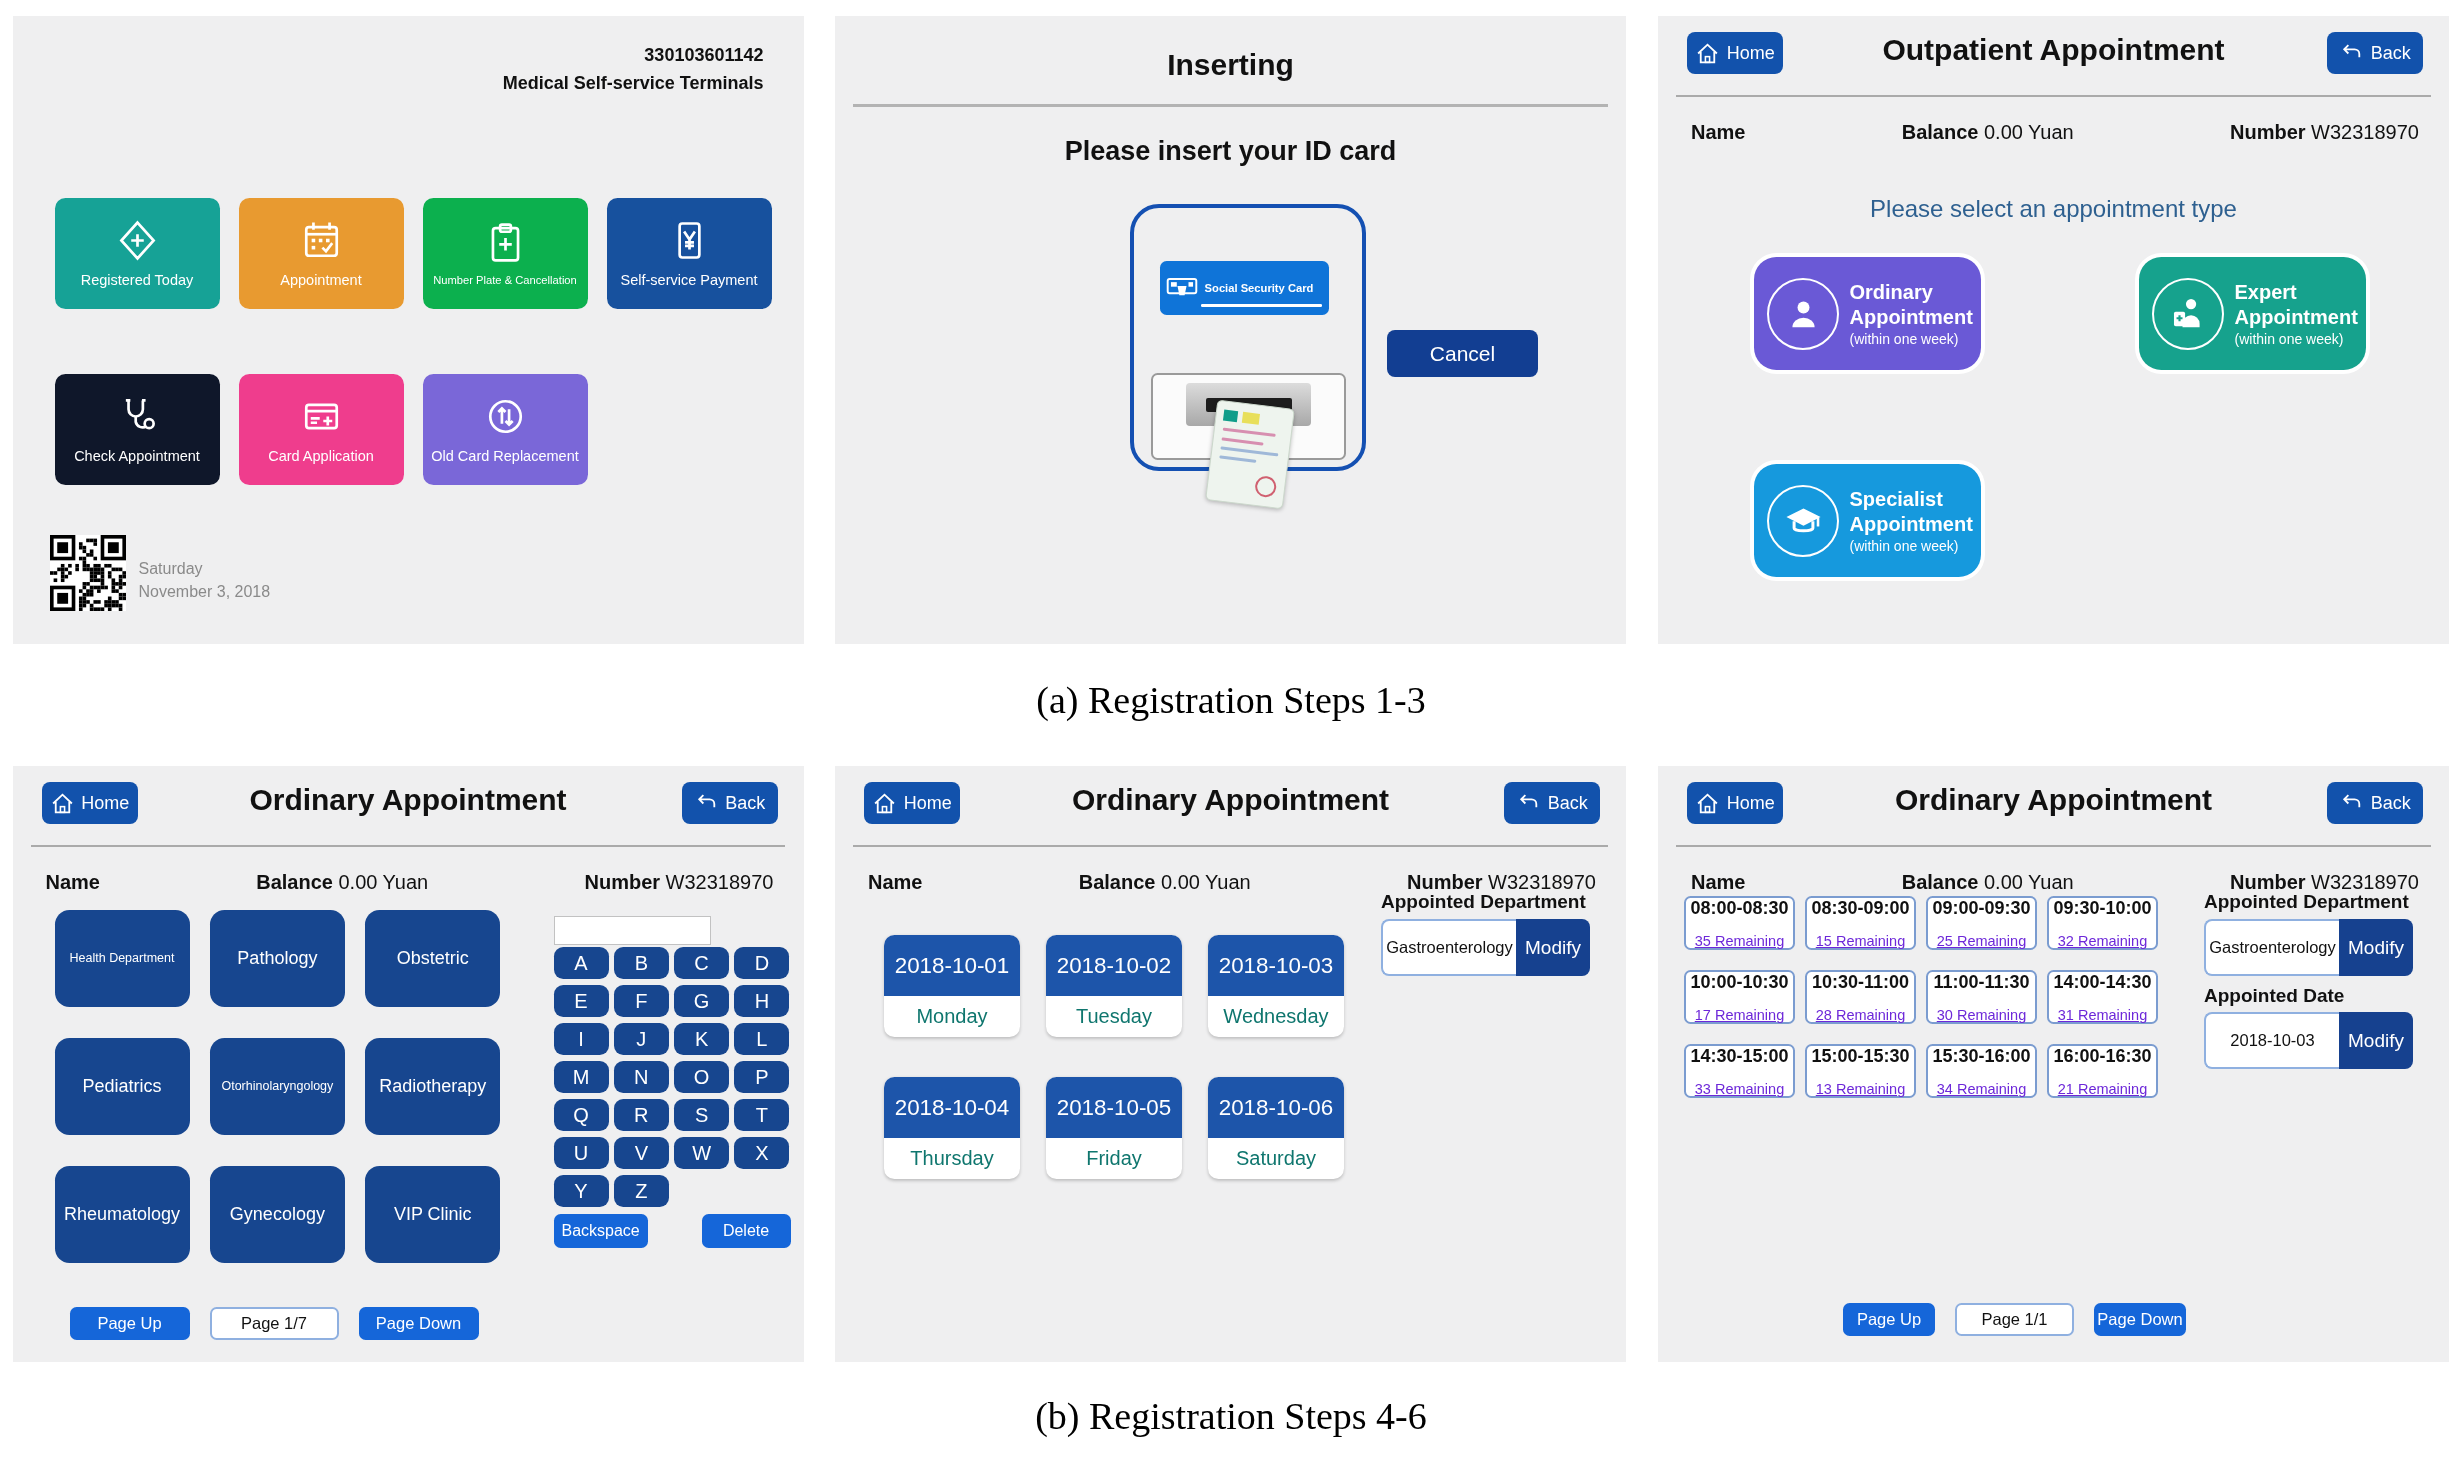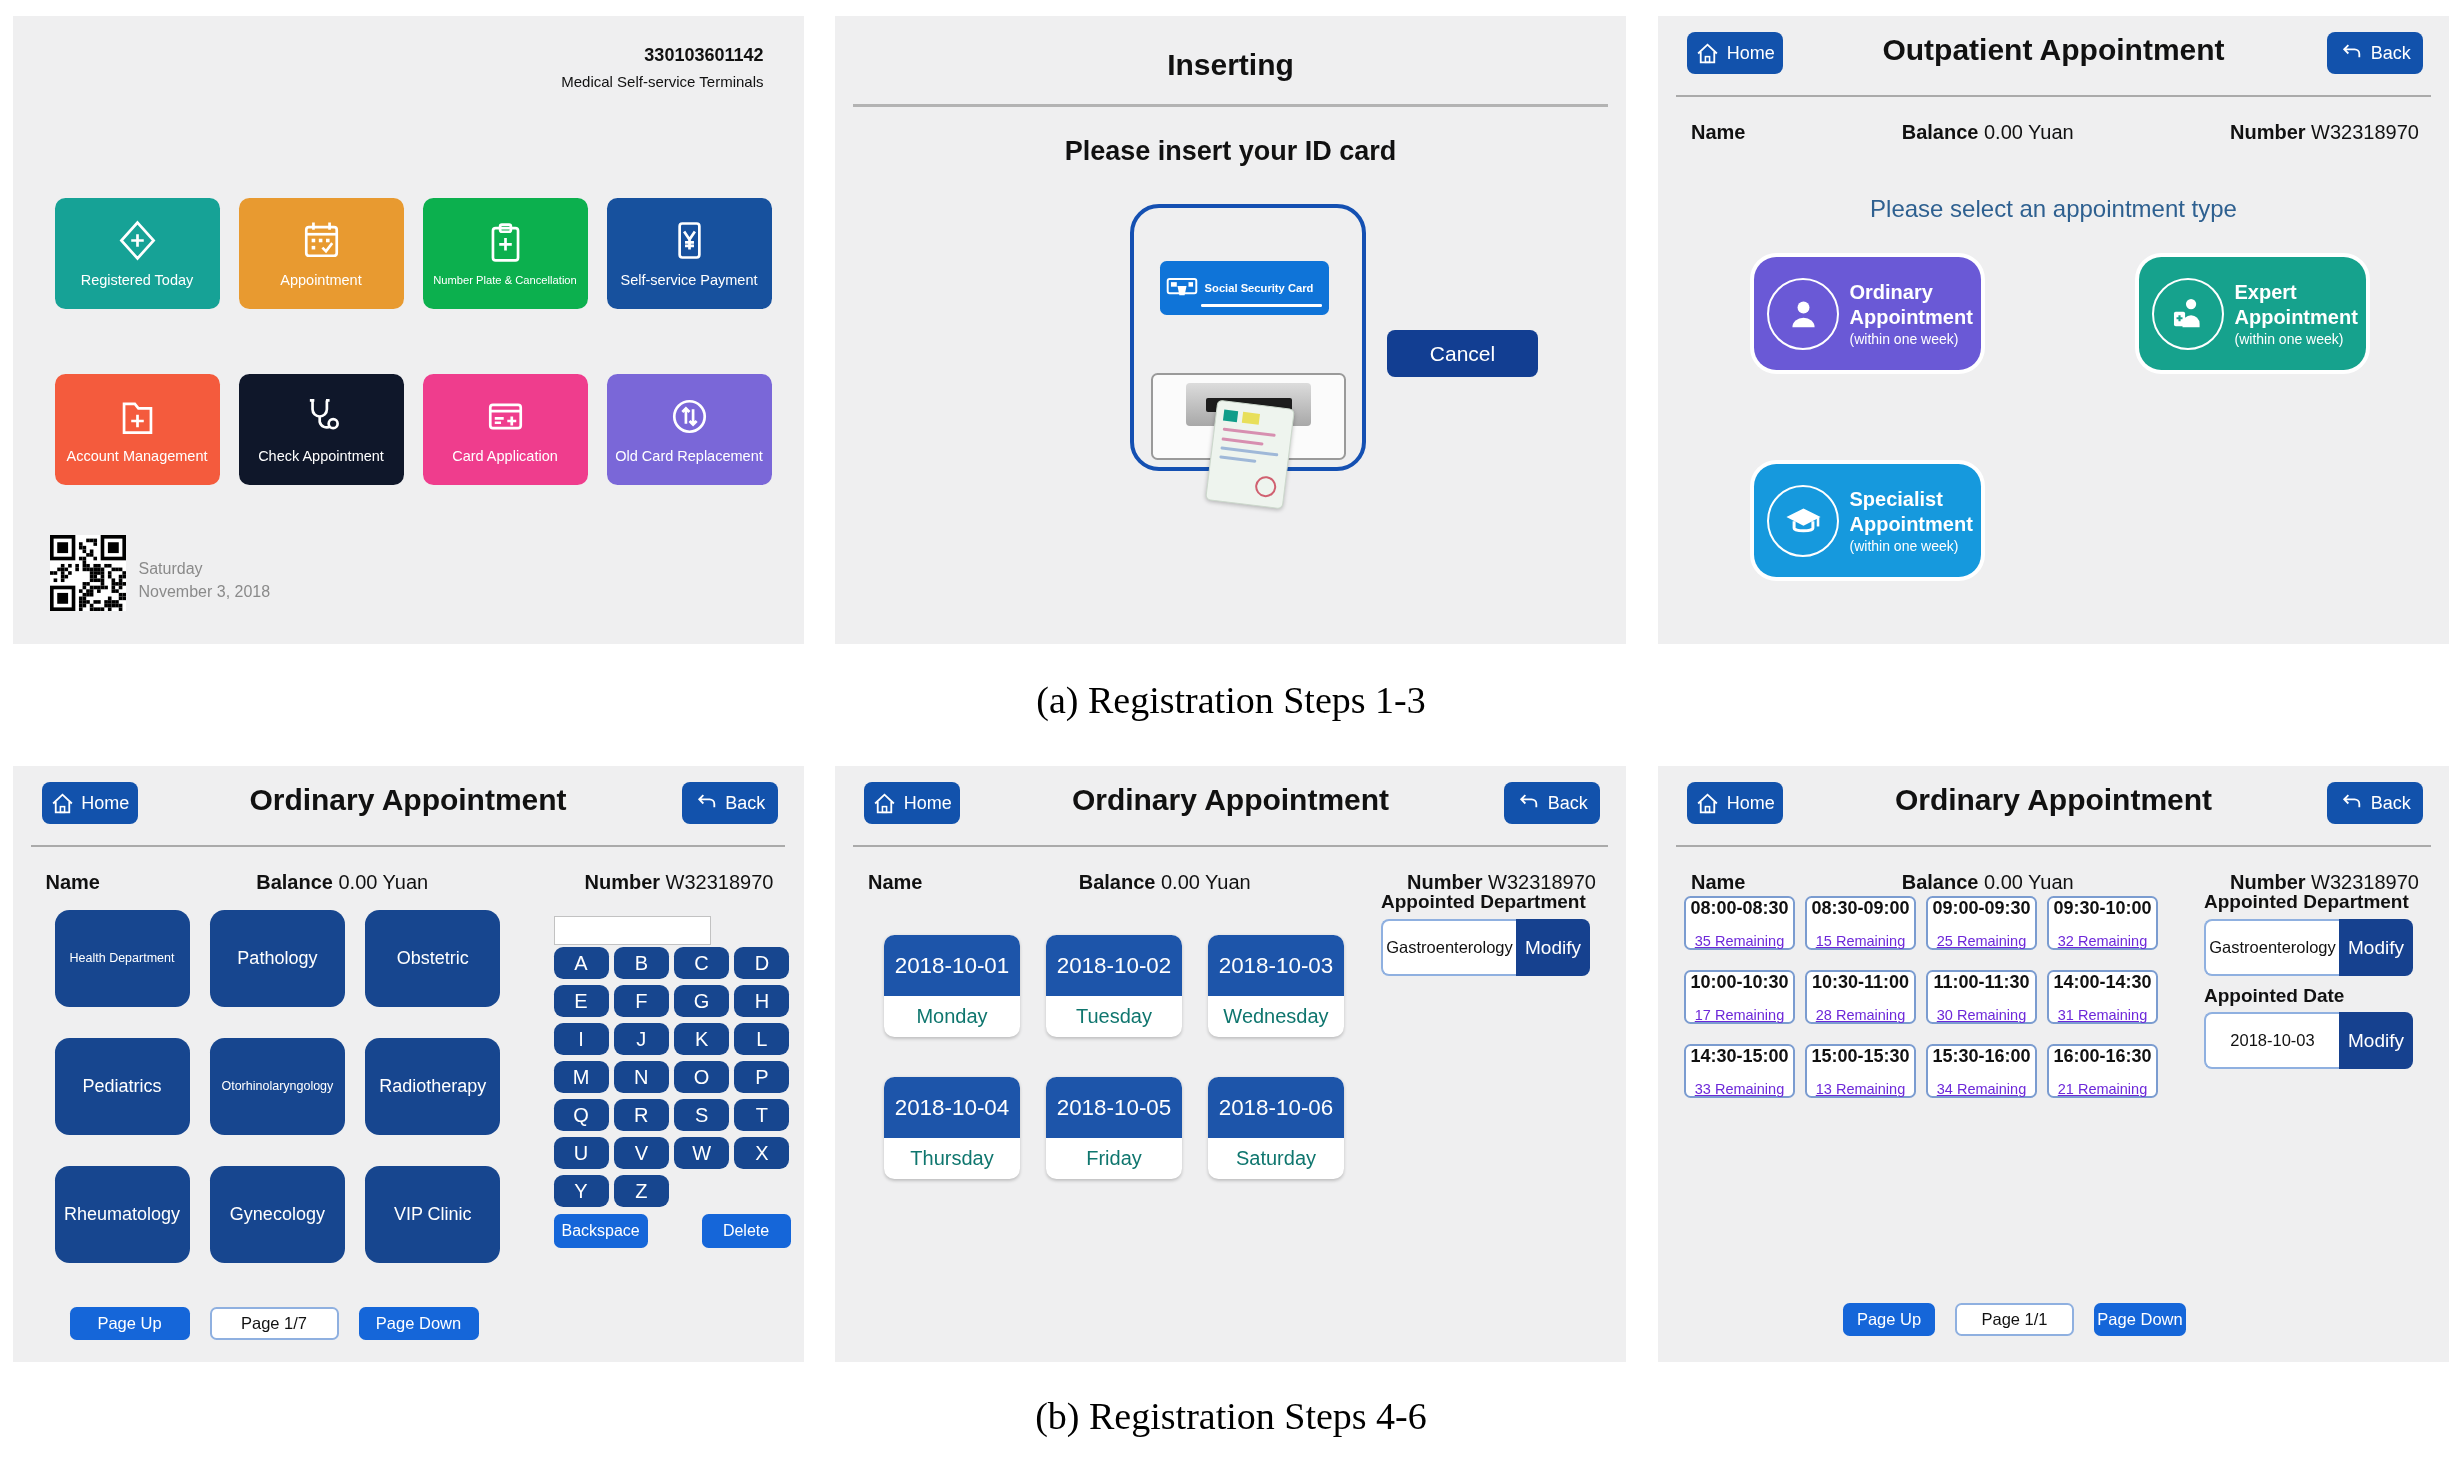--- a/index.html
+++ b/index.html
@@ -15,21 +15,21 @@
   .btn-back{right:26px;}
   .panel-title{position:absolute;top:17px;left:0;right:0;text-align:center;
                font-size:30px;font-weight:bold;}
   .divider{position:absolute;left:18.4px;right:18.4px;top:79px;height:2px;background:#aaaaaa;}
   .info-row{position:absolute;top:105px;left:33px;right:30px;display:flex;
             justify-content:space-between;font-size:20px;align-items:baseline;}
   .b{font-weight:bold;}
   
   .home-head{position:absolute;top:29px;right:40px;text-align:right;}
   .terminal-id{font-size:18px;font-weight:bold;}
-  .terminal-title{font-size:15px;font-weight:normal;margin-top:6.6px;}
+  .terminal-title{font-size:18px;font-weight:bold;margin-top:6.6px;}
   #home-tiles{position:absolute;left:42px;top:182px;display:grid;
               grid-template-columns:repeat(4,165px);column-gap:19px;row-gap:65px;}
   .tile{width:165px;height:111px;border-radius:10.5px;display:flex;flex-direction:column;
         align-items:center;justify-content:center;gap:8px;color:#fff;cursor:pointer;}
   .tile svg{width:43px;height:43px;}
   .tile-label{font-size:14.5px;text-align:center;padding:0 4px;}
   .tile-label.small{font-size:11.2px;}
   .qr{position:absolute;left:37px;top:519px;width:76px;height:76px;background:#fff;}
   .home-date{position:absolute;left:126px;top:541px;font-size:16px;color:#8a8a8a;line-height:1.45;}
   
@@ -148,27 +148,20 @@
             <path d="M24 19 V33 M17 26 H31" fill="none" stroke="#fff" stroke-width="3"></path>
           </svg></span>
         <div class="tile-label small">Number Plate &amp; Cancellation</div>
       </div>
       <div class="tile" style="background: rgb(23, 81, 158);">
         <span class="tile-icon"><svg viewBox="0 0 48 48">
             <rect x="13" y="5" width="22" height="38" rx="3" fill="none" stroke="#fff" stroke-width="3"></rect>
             <path d="M18 14 L24 23 L30 14 M24 23 V34 M19 26 H29 M19 30 H29" fill="none" stroke="#fff" stroke-width="3"></path>
           </svg></span>
         <div class="tile-label">Self-service Payment</div>
-      </div>
-      <div class="tile" style="background: rgb(244, 91, 61);">
-        <span class="tile-icon"><svg viewBox="0 0 48 48">
-            <path d="M9 10 h12 l4 5 h14 v27 H9 z" fill="none" stroke="#fff" stroke-width="3"></path>
-            <path d="M24 22 V36 M17 29 H31" fill="none" stroke="#fff" stroke-width="3"></path>
-          </svg></span>
-        <div class="tile-label">Account Management</div>
       </div>
       <div class="tile" style="background: #0f172a;">
         <span class="tile-icon"><svg viewBox="0 0 48 48">
             <path d="M14 6 v10 a8 8 0 0 0 16 0 V6" fill="none" stroke="#fff" stroke-width="3"></path>
             <path d="M22 24 v6 a8 8 0 0 0 12 5" fill="none" stroke="#fff" stroke-width="3"></path>
             <circle cx="37" cy="32" r="5" fill="none" stroke="#fff" stroke-width="3"></circle>
             <path d="M11 6 h5 M29 6 h4" fill="none" stroke="#fff" stroke-width="3"></path>
           </svg></span>
         <div class="tile-label">Check Appointment</div>
       </div>

